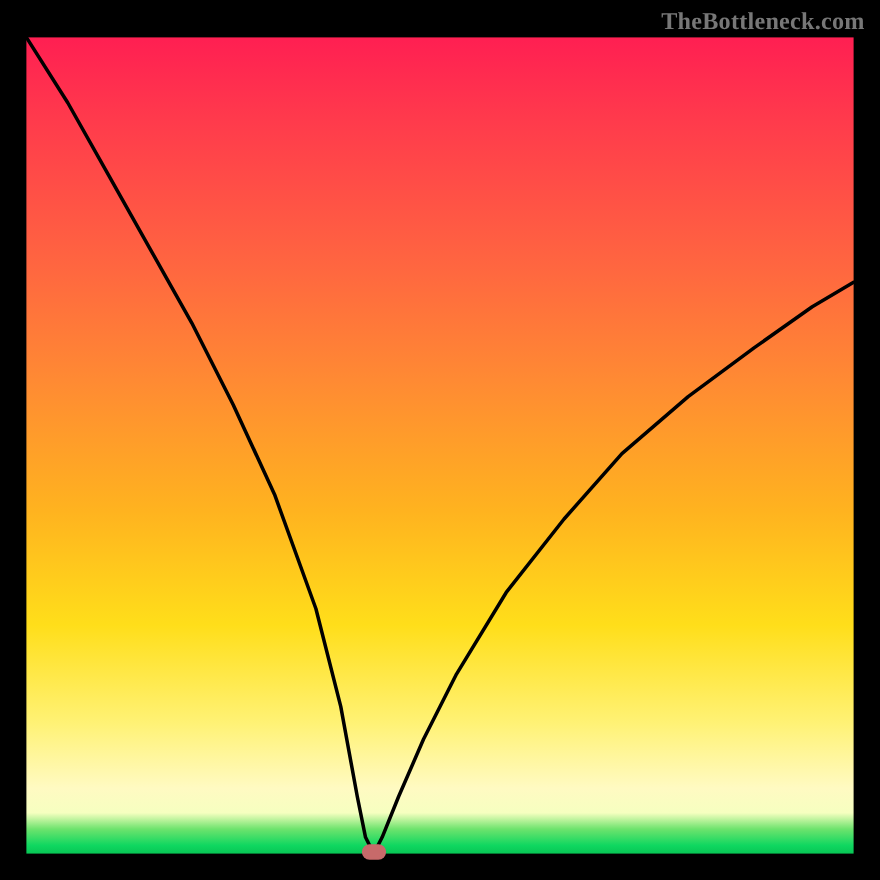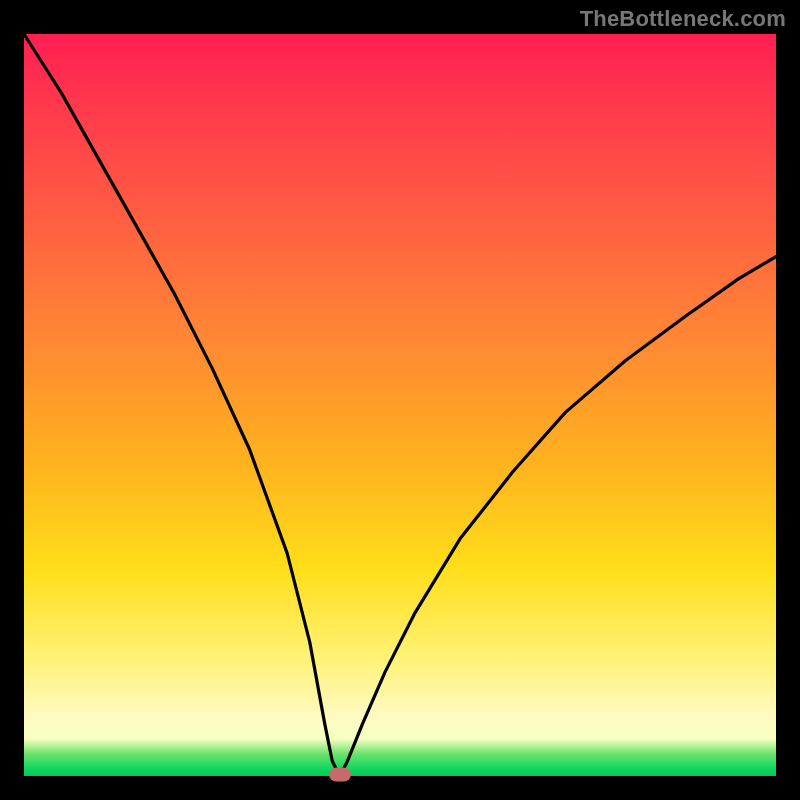--- a/index.html
+++ b/index.html
@@ -19,20 +19,21 @@
   }
   .watermark {
     position: absolute;
     top: 6px;
     right: 14px;
     color: #777;
     font-size: 22px;
     font-weight: 600;
     letter-spacing: 0.2px;
     user-select: none;
+    font-family: Liberation Serif, serif;
   }
   .plot {
     position: absolute;
     left: 24px;
     top: 34px;
     width: 752px;
     height: 742px;
     
   }
   .gradient {

